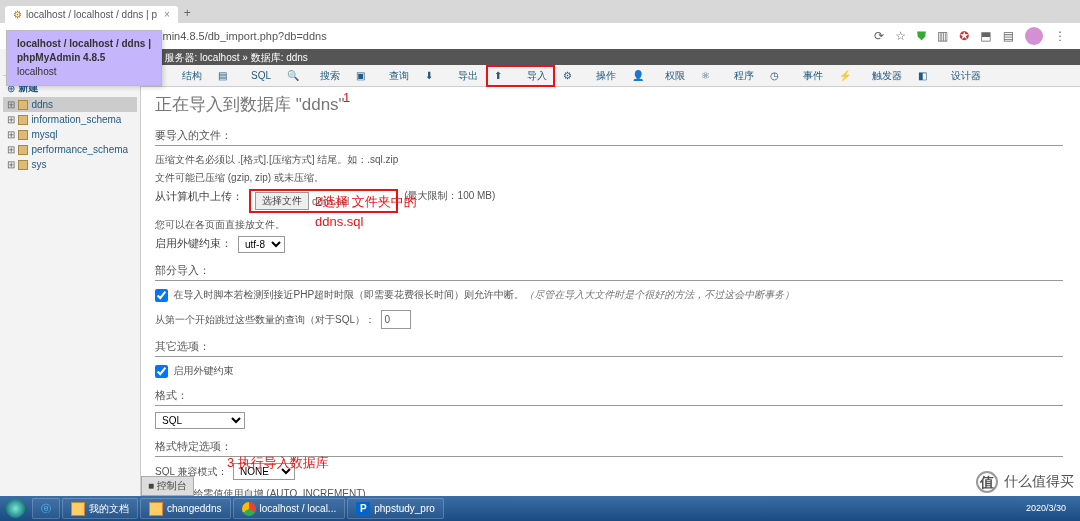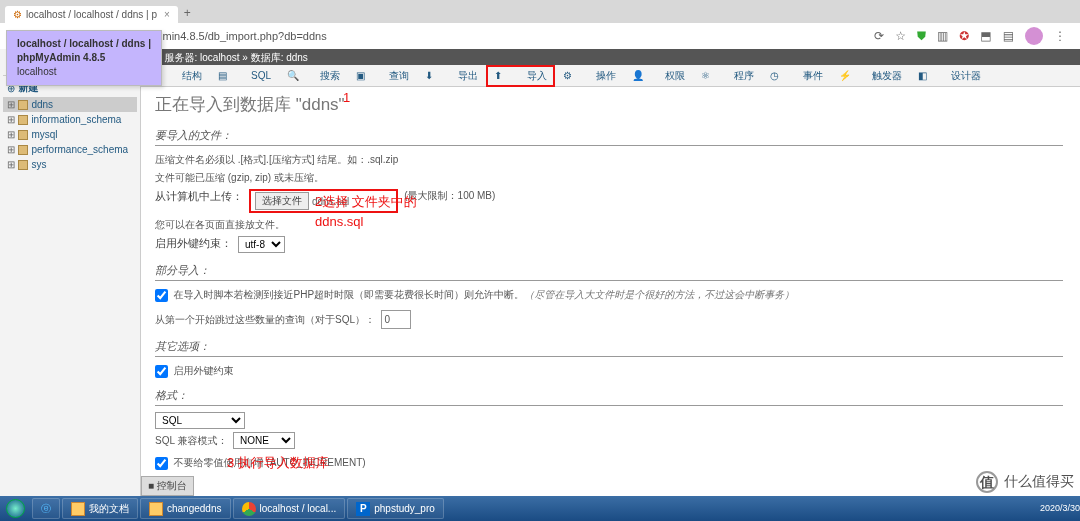--- a/index.html
+++ b/index.html
@@ -30,21 +30,21 @@
 .sb-top { font-size: 10px; color: #444; padding: 3px 4px; }
 .sb-hr { height: 1px; background: #ccc; margin: 3px 0; }
 .sb-item { padding: 2px 4px; display: flex; align-items: center; gap: 3px; }
 .sb-item .plus { color: #666; }
 .sb-item.sel { background: #ccc; }
 .sb-db { width: 10px; height: 10px; background: #ddbb77; border: 1px solid #aa8844; }
 .sb-new { color: #235a81; font-weight: bold; }
 
 .main { position: absolute; top: 87px; left: 141px; right: 3px; bottom: 25px; overflow: auto; padding: 6px 14px; color: #444; }
 .main h2 { font-size: 17px; color: #777; font-weight: normal; margin-bottom: 12px; }
-.sect-title { font-size: 11px; color: #555; border-bottom: 1px solid #999; padding-bottom: 2px; margin: 10px 0 6px 0; font-style: italic; }
+.sect-title { font-size: 11px; color: #555; border-bottom: 1px solid #999; padding-bottom: 2px; margin: 10px 0 6px 0; }
 .main p { font-size: 10px; color: #555; margin: 3px 0; line-height: 1.5; }
 .file-row { display: flex; align-items: flex-start; gap: 6px; margin: 4px 0; }
 .file-box { border: 2px solid #e11; padding: 1px 4px; display: flex; align-items: center; gap: 3px; }
 .file-btn { border: 1px solid #999; padding: 1px 6px; font-size: 10px; background: #eee; }
 .file-name { font-size: 10px; color: #666; }
 .limit { font-size: 10px; color: #555; }
 .sel-box { border: 1px solid #999; font-size: 10px; padding: 1px 2px; background: #fff; }
 .num-box { border: 1px solid #999; width: 30px; padding: 1px 3px; font-size: 10px; text-align: left; display: inline-block; }
 .cb { vertical-align: middle; }
 .indent { margin-left: 30px; }
@@ -55,21 +55,21 @@
 .console-bar { position: absolute; bottom: 25px; left: 141px; font-size: 10px; color: #444; background: #ddd; border: 1px solid #aaa; padding: 2px 6px; }
 
 .taskbar { position: absolute; bottom: 0; left: 0; right: 0; height: 25px; background: linear-gradient(#3b6ea5, #1a4b83); display: flex; align-items: center; }
 .start { width: 30px; height: 25px; display: flex; align-items: center; justify-content: center; }
 .start-orb { width: 19px; height: 19px; border-radius: 50%; background: radial-gradient(#7ec,#158); border: 1px solid #0a4; }
 .tb-item { height: 21px; padding: 0 8px; display: flex; align-items: center; gap: 4px; font-size: 10px; color: #fff; border: 1px solid rgba(255,255,255,.2); border-radius: 2px; margin-left: 2px; background: rgba(255,255,255,.05); }
 .tb-ico { width: 14px; height: 14px; }
 .tb-folder { background: #fc6; border: 1px solid #c83; }
 .tb-chrome { background: conic-gradient(#ea4335 0 120deg,#34a853 120deg 240deg,#fbbc05 240deg 360deg); border-radius: 50%; }
 .tb-p { background: #06c; color: #fff; text-align: center; line-height: 14px; font-weight: bold; }
-.tray { margin-left: auto; color: #fff; font-size: 9px; padding-right: 0; text-align: right; line-height: 1.1; }
+.tray { margin-left: auto; color: #fff; font-size: 9px; padding-right: 14px; text-align: right; line-height: 1.1; }
 
 .watermark { position: absolute; right: 6px; bottom: 28px; display: flex; align-items: center; gap: 6px; color: #333; font-size: 14px; opacity: .85; }
 .watermark .wm-ico { width: 22px; height: 22px; border-radius: 50%; background: #fff; border: 2px solid #888; text-align: center; line-height: 18px; font-weight: bold; }
 </style>
 </head>
 <body>
 
 <div class="browser-chrome">
   <div class="tabs-row">
     <div class="tab">
@@ -215,20 +215,21 @@
   <div class="sect-title">部分导入：</div>
   <p><input type="checkbox" class="cb" checked="" style="">&nbsp;&nbsp;<span>在导入时脚本若检测到接近PHP超时时限（即需要花费很长时间）则允许中断。</span><span class="italic">（尽管在导入大文件时是个很好的方法，不过这会中断事务）</span></p>
   <p style="margin-top:8px"><span>从第一个开始跳过这些数量的查询（对于SQL）：</span>&nbsp;&nbsp;<span class="num-box">0</span></p>
 
   <div class="sect-title">其它选项：</div>
   <p><input type="checkbox" class="cb" checked="" style="">&nbsp;&nbsp;<span>启用外键约束</span></p>
 
   <div class="sect-title">格式：</div>
   <select class="sel-box" style="width:90px"><option>SQL</option></select>
 
+  <div class="sect-title">格式特定选项：</div>
   <p class="indent"><span>SQL 兼容模式：</span>&nbsp;&nbsp;<select class="sel-box" style="width:62px"><option>NONE</option></select></p>
   <p class="indent" style="margin-top:6px"><input type="checkbox" class="cb" checked="" style="">&nbsp;&nbsp;<span>不要给零值使用自增 (AUTO_INCREMENT)</span></p>
 
   
 </div>
 
 <div class="console-bar">■ <span>控制台</span></div>
 
 <div class="anno" style="top:90px;left:343px">1</div>
 <div class="anno" style="top:192px;left:315px;white-space:pre-line;line-height:1.5">2选择 文件夹中的

